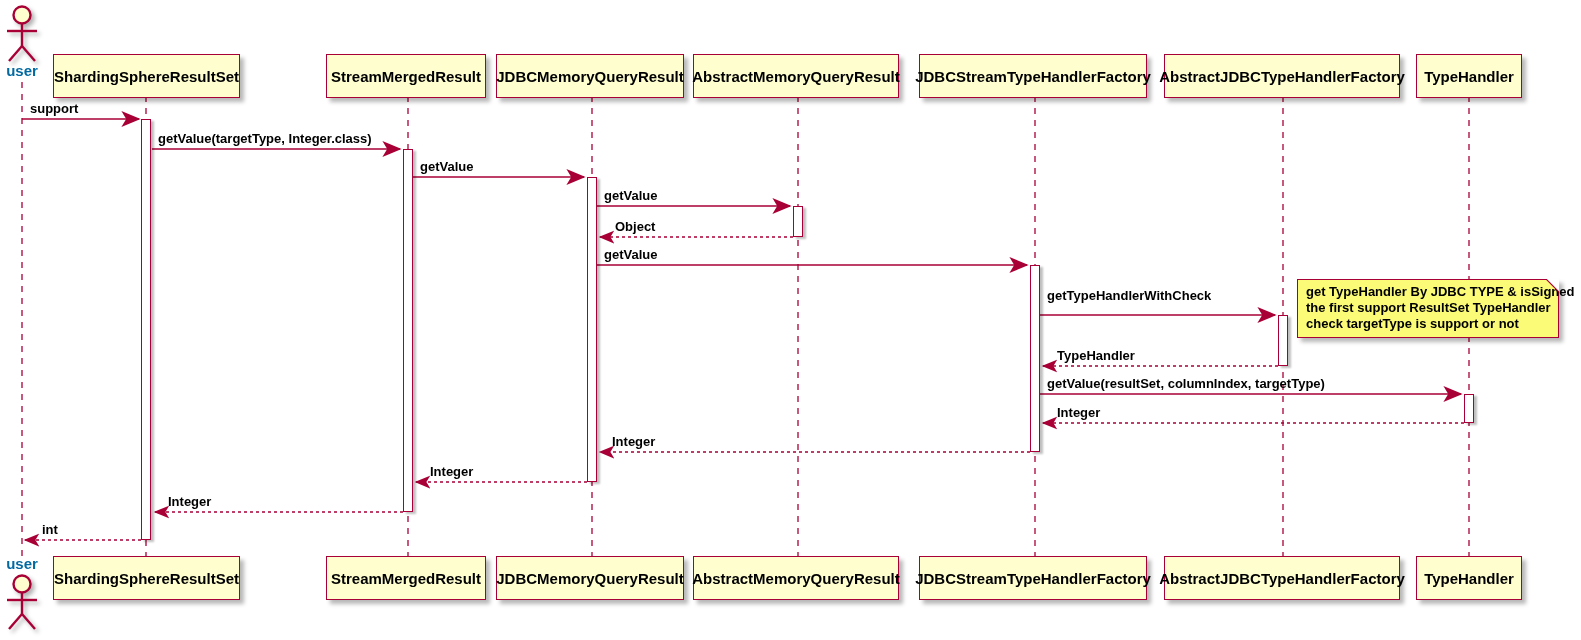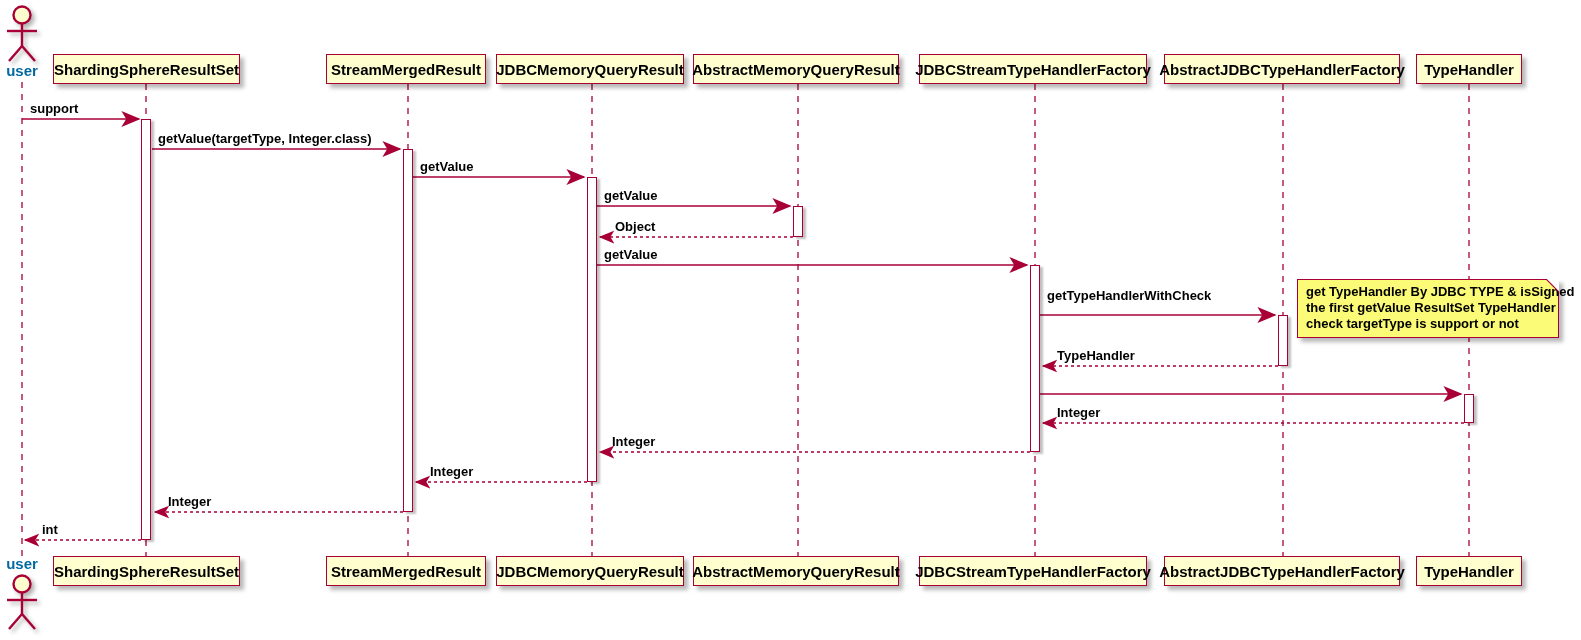--- a/index.html
+++ b/index.html
@@ -1,19 +1,19 @@
 <!DOCTYPE html>
 <html><head>
 <meta charset="utf-8">
 <style>
   html,body{margin:0;padding:0;background:#fff;}
   .stage{position:relative;width:1581px;height:640px;background:#ffffff;overflow:hidden;
          font-family:"Liberation Sans","DejaVu Sans",sans-serif;}
   .layer{position:absolute;left:0;top:0;width:1581px;height:640px;}
-  .pbox{position:absolute;height:30px;background:#FEFECE;border:1.6px solid #A80036;
+  .pbox{position:absolute;height:44px;background:#FEFECE;border:1.6px solid #A80036;
         box-sizing:border-box;display:flex;align-items:center;justify-content:center;
         font-size:15px;font-weight:600;color:#000;box-shadow:4px 4px 4px rgba(0,0,0,0.28);
         white-space:nowrap;}
   .act{position:absolute;width:10px;background:#ffffff;border:1.4px solid #A80036;
        box-sizing:border-box;box-shadow:3px 2px 2px rgba(0,0,0,0.25);}
   .mlabel{position:absolute;font-size:13px;font-weight:600;color:#000;white-space:nowrap;line-height:16px;}
   .alabel{position:absolute;font-size:15px;font-weight:600;color:#0369a1;white-space:nowrap;
           transform:translateX(-50%);}
   .note{position:absolute;left:1297px;top:279px;width:262px;height:59px;box-sizing:border-box;
         background:#FBFB77;border:1px solid #A80036;
@@ -114,29 +114,30 @@
   <div class="alabel" style="left:22px;top:555px">user</div>
 
   <div class="mlabel" style="left:30px;top:101px">support</div>
   <div class="mlabel" style="left:158px;top:131px">getValue(targetType, Integer.class)</div>
   <div class="mlabel" style="left:420px;top:159px">getValue</div>
   <div class="mlabel" style="left:604px;top:188px">getValue</div>
   <div class="mlabel" style="left:615px;top:219px">Object</div>
   <div class="mlabel" style="left:604px;top:247px">getValue</div>
   <div class="mlabel" style="left:1047px;top:288px">getTypeHandlerWithCheck</div>
   <div class="mlabel" style="left:1057px;top:348px">TypeHandler</div>
+  <div class="mlabel" style="left:1047px;top:376px">getValue(resultSet, columnIndex, targetType)</div>
   <div class="mlabel" style="left:1057px;top:405px">Integer</div>
   <div class="mlabel" style="left:612px;top:434px">Integer</div>
   <div class="mlabel" style="left:430px;top:464px">Integer</div>
   <div class="mlabel" style="left:168px;top:494px">Integer</div>
   <div class="mlabel" style="left:42px;top:522px">int</div>
 
   <div class="note">
     <div>get TypeHandler By JDBC TYPE &amp; isSigned</div>
-    <div>the first getValue ResultSet TypeHandler</div>
+    <div>the first support ResultSet TypeHandler</div>
     <div>check targetType is support or not</div>
     <div class="fold"></div>
     <svg class="fold-line" width="13" height="13">
       <path d="M0,0 L0,13 L13,13" fill="#FBFB77" stroke="none" transform="rotate(0)" visibility="hidden"></path>
       <path d="M0,0 L13,13 M0,0 L0,13 L13,13" fill="none" stroke="#A80036" stroke-width="1.2" transform="translate(0,0)" visibility="hidden"></path>
       <path d="M0,0 L13,13" stroke="#A80036" stroke-width="1.2" fill="none"></path>
       <path d="M0,13 L13,13" stroke="#A80036" stroke-width="1.2" fill="none" visibility="hidden"></path>
       <path d="M0,0 L0,12 L13,13" fill="none" stroke="#A80036" stroke-width="1.2" visibility="hidden"></path>
     </svg>
   </div>

